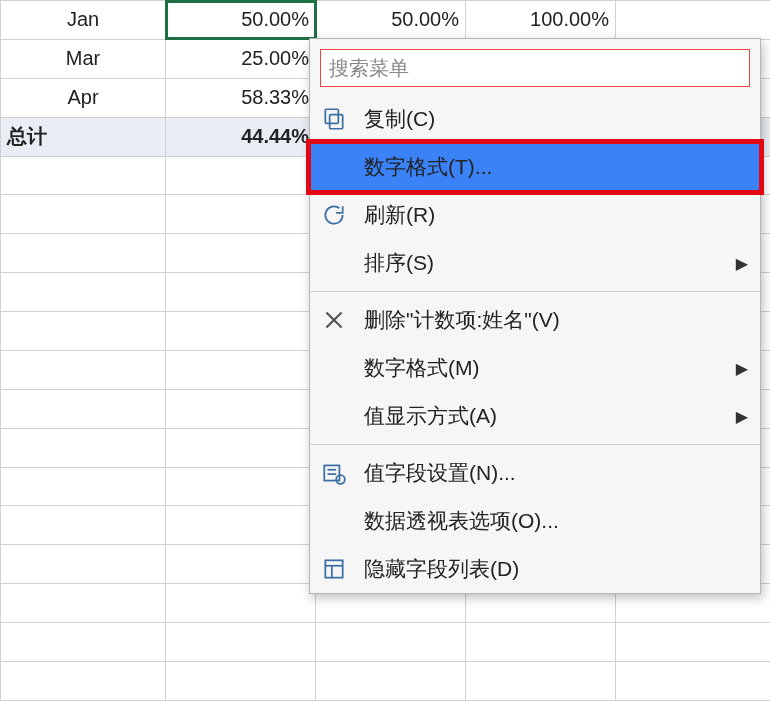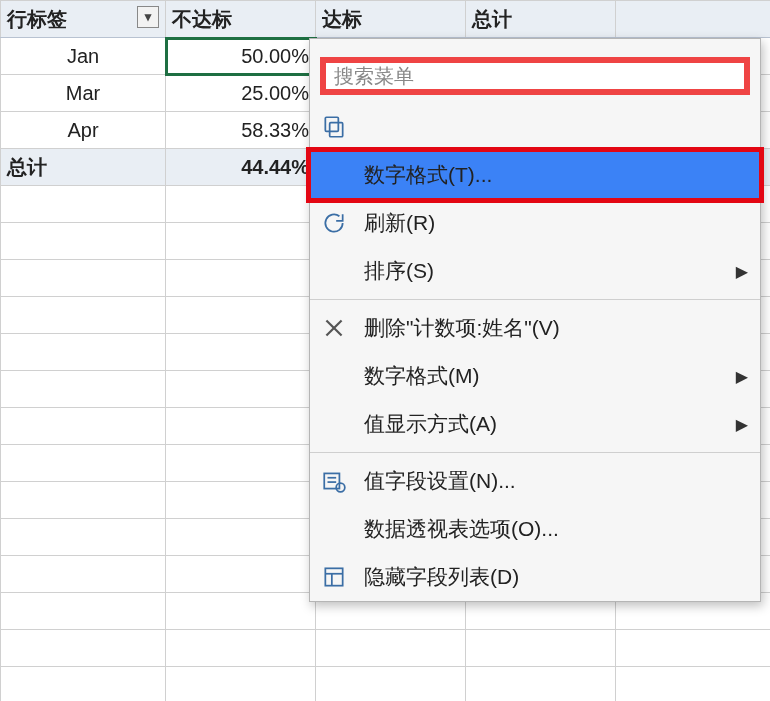--- a/index.html
+++ b/index.html
@@ -39,21 +39,21 @@
   
   .ctx {
     position: absolute; left: 309px; top: 38px; width: 452px;
     background: #f6f6f6; border: 1px solid #b5b5b5;
     box-shadow: 2px 4px 10px rgba(0,0,0,.25);
     padding: 6px 0 0 0;
   }
   .ctx .search-wrap { padding: 4px 10px 8px 10px; }
   .ctx input.search {
     width: 100%; height: 38px; padding: 4px 8px; font-size: 20px;
-    border: 6px solid #ef4444; background: #fff; color: #666; margin-top: 8px;
+    border: 1px solid #ef4444; background: #fff; color: #666;
   }
   .ctx input.search::placeholder { color: #888; }
   .ctx .item {
     display: flex; align-items: center; height: 48px;
     padding: 0 12px 0 8px; cursor: default;
   }
   .ctx .item.highlight {
     background: #3b82f6;
     outline: 5px solid #e30613; outline-offset: -1px;
     position: relative; z-index: 2;
@@ -74,30 +74,20 @@
 
 <table class="sheet">
   <colgroup>
       <col class="c0">
       <col class="c1">
       <col class="c2">
       <col class="c3">
       <col class="c4">
     </colgroup>
   <tbody>
-      <tr>
-    <th class="l">
-      <span>行标签</span>
-      <span class="dropdown-hint">▾</span>
-    </th>
-    <th>不达标</th>
-    <th>达标</th>
-    <th>总计</th>
-    <th></th>
-  </tr>
   <tr>
     <td class="l">Jan</td>
     <td class="sel">50.00%</td>
     <td>50.00%</td>
     <td>100.00%</td>
     <td></td>
   </tr>
   <tr>
     <td class="l">Mar</td>
     <td>25.00%</td>
@@ -226,20 +216,21 @@
     <input class="search" type="text" placeholder="搜索菜单" style="">
   </div>
 
   <div class="item">
     <span class="icon">
       <svg viewBox="0 0 24 24" fill="none" stroke="currentColor" stroke-width="1.6">
         <rect x="8" y="8" width="12" height="13" rx="1"></rect>
           <rect x="4" y="3" width="12" height="13" rx="1"></rect>
       </svg>
     </span>
+    <span class="label">复制(C)</span>
   </div>
 
 
   <div class="item highlight">
     <span class="blank-icon"></span>
     <span class="label">数字格式(T)...</span>
   </div>
 
   <div class="item">
     <span class="icon">

